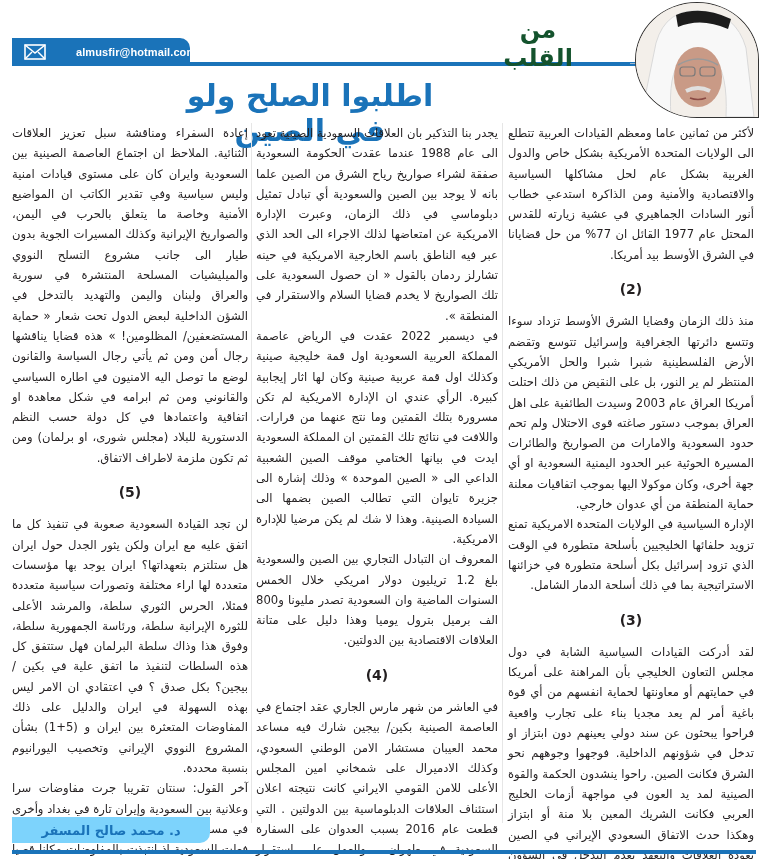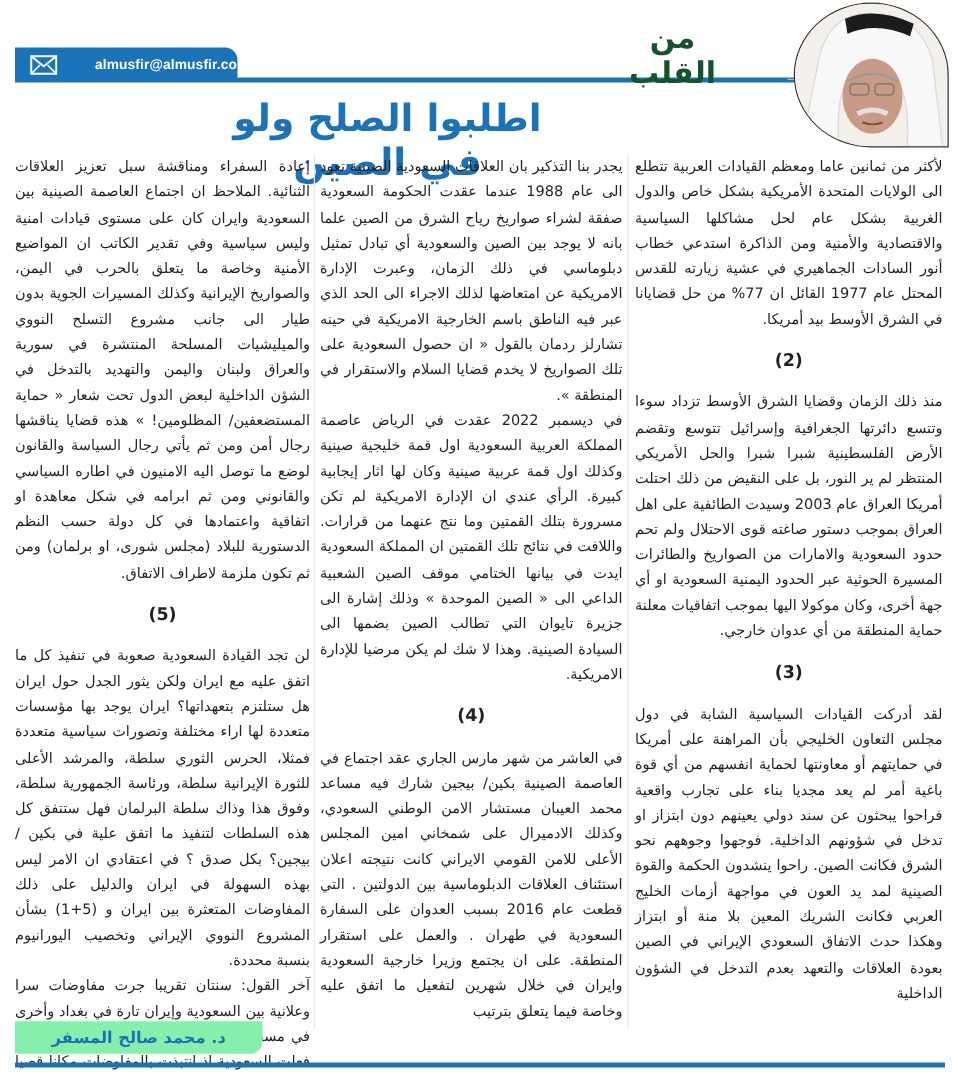--- a/index.html
+++ b/index.html
@@ -13,36 +13,36 @@
   .section-label { position:absolute; left:488px; top:16px; width:100px; text-align:center; color:#14532d; font-family:"DejaVu Sans", sans-serif; font-weight:bold; font-size:24px; direction:rtl; }
   .photo { position:absolute; left:635px; top:2px; width:122px; height:114px; border-radius:50% 50% 50% 50% / 50% 50% 50% 50%; border:1.5px solid #333; overflow:hidden; background:#e8dfd6; border-bottom-right-radius:0; }
   .title { position:absolute; left:160px; top:78px; width:300px; text-align:center; color:#1a73b9; font-family:"DejaVu Sans", sans-serif; font-weight:bold; font-size:30px; direction:rtl; letter-spacing:-0.5px; }
   .col { position:absolute; top:123px; direction:rtl; text-align:justify; font-family:"DejaVu Sans", sans-serif; font-size:11.6px; line-height:20.3px; color:#231f20; }
   .col p { margin:0; text-align-last:right; }
   .col-1 { left:508px; width:246px; }
   .col-2 { left:256px; width:242px; }
   .col-3 { left:12px; width:236px; }
   .sec-num { text-align:center !important; text-align-last:center !important; font-weight:bold; font-size:14px; margin:14px 0 12px 0 !important; direction:ltr; }
   .col-divider { position:absolute; top:123px; width:1px; height:700px; background:#e6e6e6; }
-  .byline { position:absolute; left:12px; top:817px; width:198px; height:26px; background:#86efac; border-radius:0 0 10px 0; display:flex; align-items:center; justify-content:center; color:#1a73b9; font-weight:bold; font-size:13px; direction:rtl; }
+  .byline { position:absolute; left:12px; top:817px; width:198px; height:26px; background:#7dd3fc; border-radius:0 0 10px 0; display:flex; align-items:center; justify-content:center; color:#1a73b9; font-weight:bold; font-size:13px; direction:rtl; }
   .bottom-rule { position:absolute; left:12px; top:850px; width:744px; height:4px; background:#1a73b9; }
 </style>
 </head>
 <body>
 
 <div class="email-tab">
   <span class="mail-icon">
     <svg width="22" height="16" viewBox="0 0 22 16">
         <rect x="1" y="1" width="20" height="14" fill="none" stroke="#fff" stroke-width="1.6"></rect>
         <polyline points="1,1 11,9 21,1" fill="none" stroke="#fff" stroke-width="1.6"></polyline>
         <line x1="1" y1="15" x2="8" y2="8" stroke="#fff" stroke-width="1.4"></line>
         <line x1="21" y1="15" x2="14" y2="8" stroke="#fff" stroke-width="1.4"></line>
       </svg>
   </span>
-  <span class="email-text">almusfir@almusfir.com</span>
+  <span class="email-text">almusfir@hotmail.com</span>
 </div>
 <div class="header-rule"></div>
 <div class="header-rule-thin"></div>
 
 <div class="section-label">من القلب</div>
 
 <div class="photo">
   <svg width="122" height="114" viewBox="0 0 122 114">
     <rect width="122" height="114" fill="#f3efea"></rect>
     <path d="M20,40 Q30,5 65,8 Q100,10 110,45 L118,114 L90,114 Q92,70 78,55 Q60,50 45,58 Q32,70 35,114 L5,114 Z" fill="#f8f8f8" stroke="#d9d9d9" stroke-width="1"></path>
@@ -58,27 +58,29 @@
 
 <div class="title">اطلبوا الصلح ولو في الصين</div>
 
 <div class="col-divider" style="left:502px;"></div>
 <div class="col-divider" style="left:251px;"></div>
 
 <div class="col col-1">
   <p>لأكثر من ثمانين عاما ومعظم القيادات العربية تتطلع الى الولايات المتحدة الأمريكية بشكل خاص والدول الغربية بشكل عام لحل مشاكلها السياسية والاقتصادية والأمنية ومن الذاكرة استدعي خطاب أنور السادات الجماهيري في عشية زيارته للقدس المحتل عام 1977 القائل ان 77% من حل قضايانا في الشرق الأوسط بيد أمريكا.</p>
   <p class="sec-num">(2)</p>
   <p>منذ ذلك الزمان وقضايا الشرق الأوسط تزداد سوءا وتتسع دائرتها الجغرافية وإسرائيل تتوسع وتقضم الأرض الفلسطينية شبرا شبرا والحل الأمريكي المنتظر لم ير النور، بل على النقيض من ذلك احتلت أمريكا العراق عام 2003 وسيدت الطائفية على اهل العراق بموجب دستور صاغته قوى الاحتلال ولم تحم حدود السعودية والامارات من الصواريخ والطائرات المسيرة الحوثية عبر الحدود اليمنية السعودية او أي جهة أخرى، وكان موكولا اليها بموجب اتفاقيات معلنة حماية المنطقة من أي عدوان خارجي.</p>
+  <p>الإدارة السياسية في الولايات المتحدة الامريكية تمنع تزويد حلفائها الخليجيين بأسلحة متطورة في الوقت الذي تزود إسرائيل بكل أسلحة متطورة في خزائنها الاستراتيجية بما في ذلك أسلحة الدمار الشامل.</p>
   <p class="sec-num">(3)</p>
   <p>لقد أدركت القيادات السياسية الشابة في دول مجلس التعاون الخليجي بأن المراهنة على أمريكا في حمايتهم أو معاونتها لحماية انفسهم من أي قوة باغية أمر لم يعد مجديا بناء على تجارب واقعية فراحوا يبحثون عن سند دولي يعينهم دون ابتزاز او تدخل في شؤونهم الداخلية. فوجهوا وجوههم نحو الشرق فكانت الصين. راحوا ينشدون الحكمة والقوة الصينية لمد يد العون في مواجهة أزمات الخليج العربي فكانت الشريك المعين بلا منة أو ابتزاز وهكذا حدث الاتفاق السعودي الإيراني في الصين بعودة العلاقات والتعهد بعدم التدخل في الشؤون الداخلية</p>
 </div>
 
 <div class="col col-2">
   <p>يجدر بنا التذكير بان العلاقات السعودية الصينية تعود الى عام 1988 عندما عقدت الحكومة السعودية صفقة لشراء صواريخ رياح الشرق من الصين علما بانه لا يوجد بين الصين والسعودية أي تبادل تمثيل دبلوماسي في ذلك الزمان، وعبرت الإدارة الامريكية عن امتعاضها لذلك الاجراء الى الحد الذي عبر فيه الناطق باسم الخارجية الامريكية في حينه تشارلز ردمان بالقول « ان حصول السعودية على تلك الصواريخ لا يخدم قضايا السلام والاستقرار في المنطقة ».</p>
   <p>في ديسمبر 2022 عقدت في الرياض عاصمة المملكة العربية السعودية اول قمة خليجية صينية وكذلك اول قمة عربية صينية وكان لها اثار إيجابية كبيرة. الرأي عندي ان الإدارة الامريكية لم تكن مسرورة بتلك القمتين وما نتج عنهما من قرارات. واللافت في نتائج تلك القمتين ان المملكة السعودية ايدت في بيانها الختامي موقف الصين الشعبية الداعي الى « الصين الموحدة » وذلك إشارة الى جزيرة تايوان التي تطالب الصين بضمها الى السيادة الصينية. وهذا لا شك لم يكن مرضيا للإدارة الامريكية.</p>
+  <p>المعروف ان التبادل التجاري بين الصين والسعودية بلغ 1.2 تريليون دولار امريكي خلال الخمس السنوات الماضية وان السعودية تصدر مليونا و800 الف برميل بترول يوميا وهذا دليل على متانة العلاقات الاقتصادية بين الدولتين.</p>
   <p class="sec-num">(4)</p>
   <p>في العاشر من شهر مارس الجاري عقد اجتماع في العاصمة الصينية بكين/ بيجين شارك فيه مساعد محمد العيبان مستشار الامن الوطني السعودي، وكذلك الادميرال على شمخاني امين المجلس الأعلى للامن القومي الايراني كانت نتيجته اعلان استئناف العلاقات الدبلوماسية بين الدولتين . التي قطعت عام 2016 بسبب العدوان على السفارة السعودية في طهران . والعمل على استقرار المنطقة. على ان يجتمع وزيرا خارجية السعودية وايران في خلال شهرين لتفعيل ما اتفق عليه وخاصة فيما يتعلق بترتيب</p>
 </div>
 
 <div class="col col-3">
   <p>إعادة السفراء ومناقشة سبل تعزيز العلاقات الثنائية. الملاحظ ان اجتماع العاصمة الصينية بين السعودية وايران كان على مستوى قيادات امنية وليس سياسية وفي تقدير الكاتب ان المواضيع الأمنية وخاصة ما يتعلق بالحرب في اليمن، والصواريخ الإيرانية وكذلك المسيرات الجوية بدون طيار الى جانب مشروع التسلح النووي والميليشيات المسلحة المنتشرة في سورية والعراق ولبنان واليمن والتهديد بالتدخل في الشؤن الداخلية لبعض الدول تحت شعار « حماية المستضعفين/ المظلومين! » هذه قضايا يناقشها رجال أمن ومن ثم يأتي رجال السياسة والقانون لوضع ما توصل اليه الامنيون في اطاره السياسي والقانوني ومن ثم ابرامه في شكل معاهدة او اتفاقية واعتمادها في كل دولة حسب النظم الدستورية للبلاد (مجلس شورى، او برلمان) ومن ثم تكون ملزمة لاطراف الاتفاق.</p>
   <p class="sec-num">(5)</p>
   <p>لن تجد القيادة السعودية صعوبة في تنفيذ كل ما اتفق عليه مع ايران ولكن يثور الجدل حول ايران هل ستلتزم بتعهداتها؟ ايران يوجد بها مؤسسات متعددة لها اراء مختلفة وتصورات سياسية متعددة فمثلا، الحرس الثوري سلطة، والمرشد الأعلى للثورة الإيرانية سلطة، ورئاسة الجمهورية سلطة، وفوق هذا وذاك سلطة البرلمان فهل ستتفق كل هذه السلطات لتنفيذ ما اتفق علية في بكين / بيجين؟ بكل صدق ؟ في اعتقادي ان الامر ليس بهذه السهولة في ايران والدليل على ذلك المفاوضات المتعثرة بين ايران و (5+1) بشأن المشروع النووي الإيراني وتخصيب اليورانيوم بنسبة محددة.</p>
   <p>آخر القول: سنتان تقريبا جرت مفاوضات سرا وعلانية بين السعودية وإيران تارة في بغداد وأخرى في مسقط، وكانت مفاوضات غير مخصبة وحسنا فعلت السعودية اذ انتبذت بالمفاوضات مكانا قصيا فراحت تطلب الحل الفعال من الصين كقوة ضامنة وشاهدة وكان لها ما أرادت.</p>
 </div>

